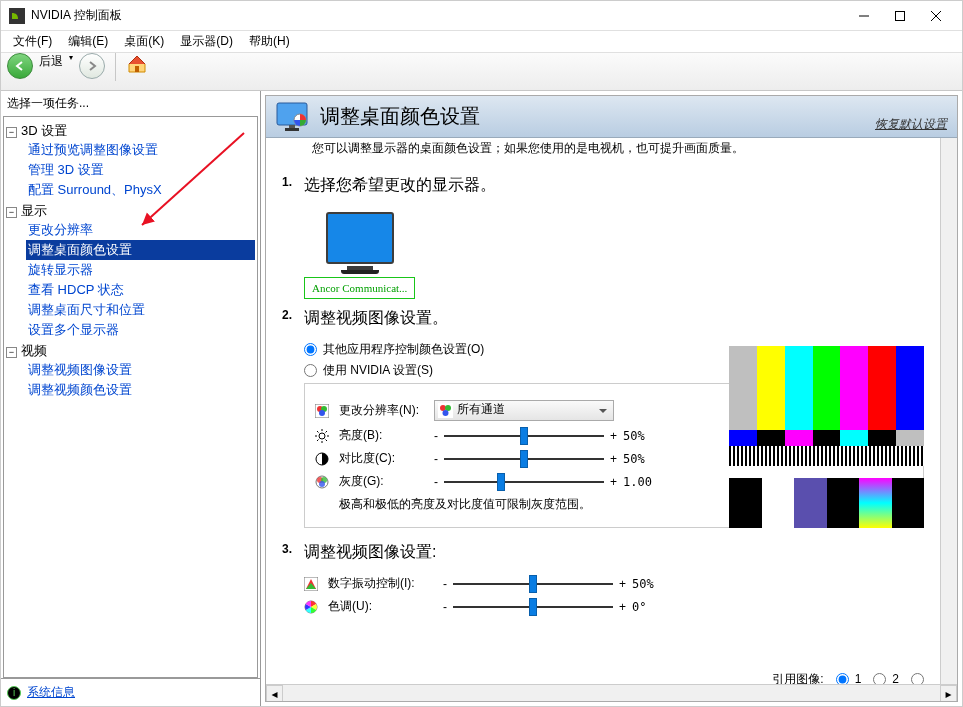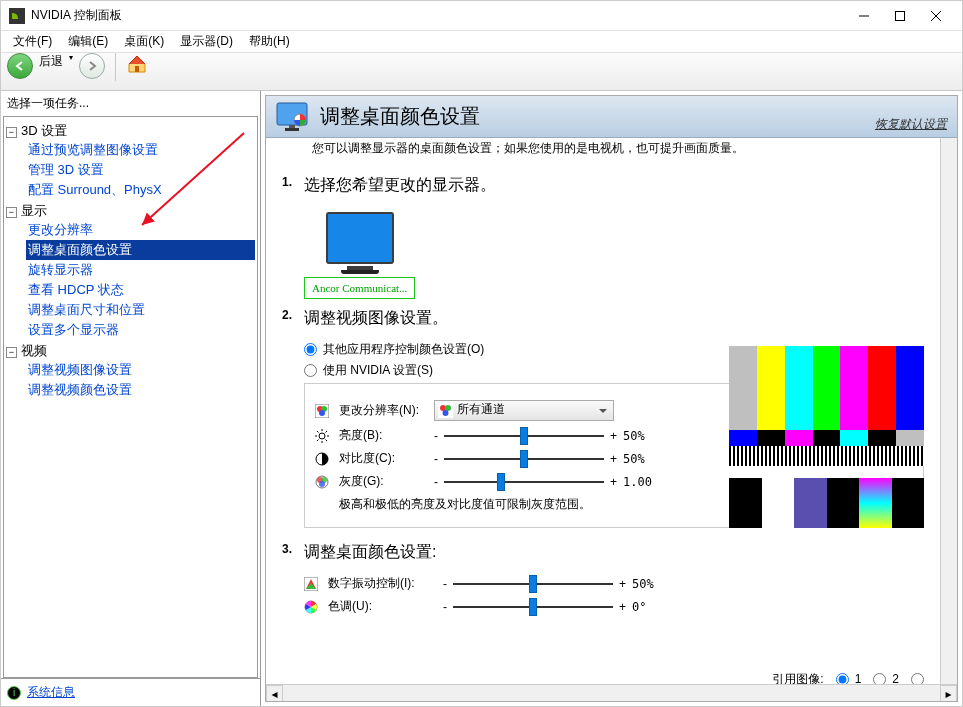--- a/index.html
+++ b/index.html
@@ -293,21 +293,21 @@
                   <input class="slider" type="range" min="0" max="100" value="35" style="">
                   <span>+</span>
                   <span class="val">1.00</span>
                 </div>
           </div>
           <div class="hint-text">极高和极低的亮度及对比度值可限制灰度范围。</div>
         </div>
 
         <div class="section-row">
           <div class="sec-num">3.</div>
-          <div class="sec-title">调整桌面颜色设置:</div>
+          <div class="sec-title">调整视频图像设置:</div>
         </div>
         <div class="sec-body">
           <div class="ctrl-row">
             <svg class="ctrl-icon" viewBox="0 0 14 14">
                   <rect width="14" height="14" fill="#fff" stroke="#777"></rect>
                   <path d="M2 12 L7 2 L12 12 Z" fill="#e33"></path>
                   <path d="M2 12 L7 6 L12 12 Z" fill="#3b3"></path>
                 </svg>
             <span class="ctrl-label" style="width:105px">数字振动控制(I):</span>
             <div class="slider-wrap">

